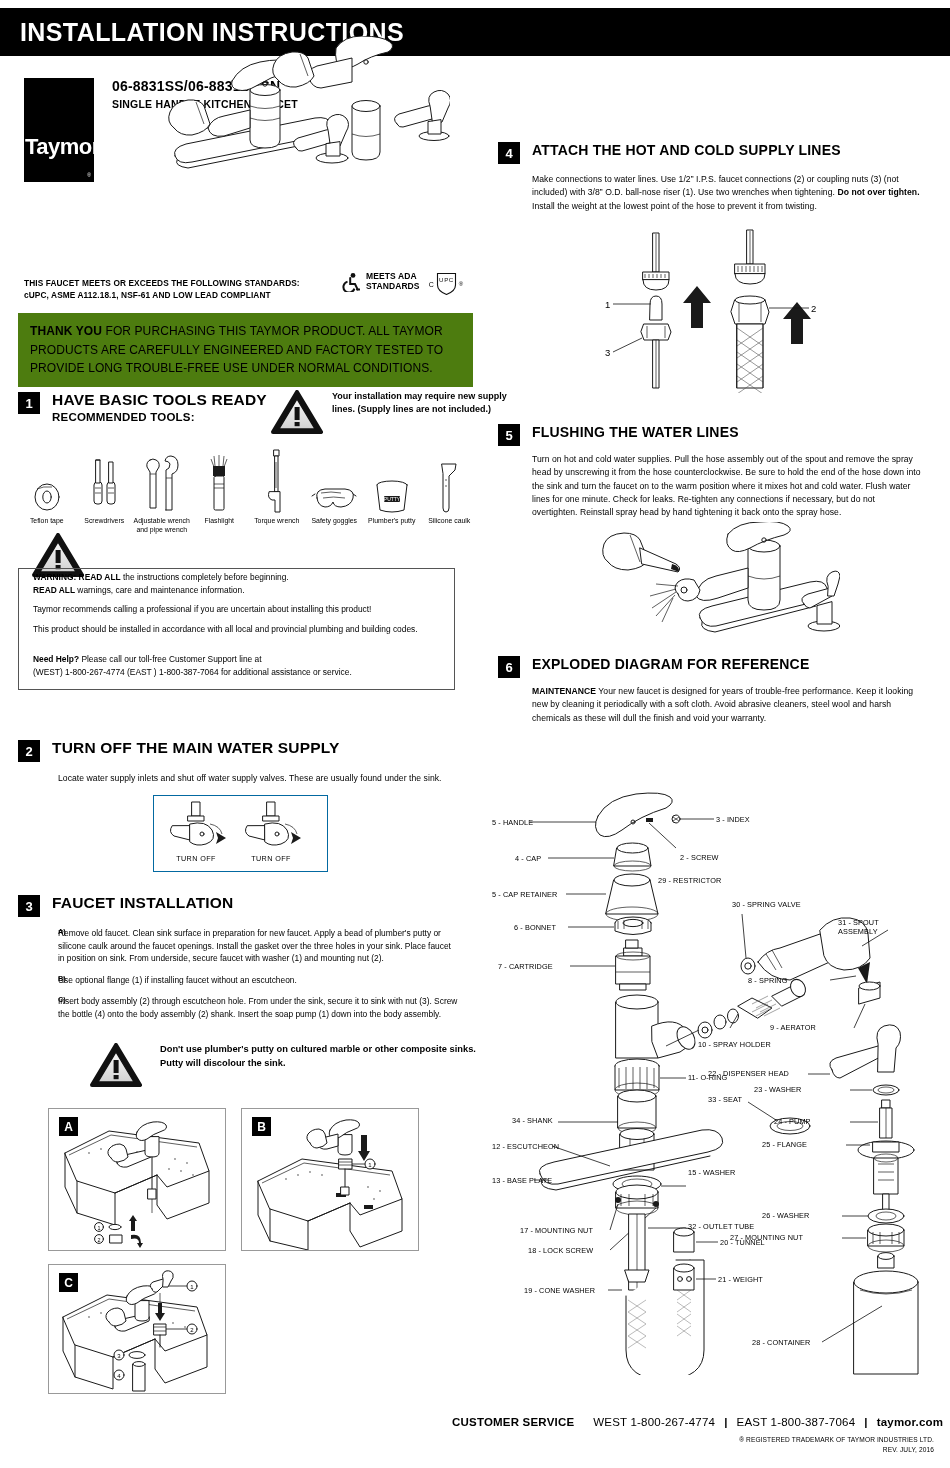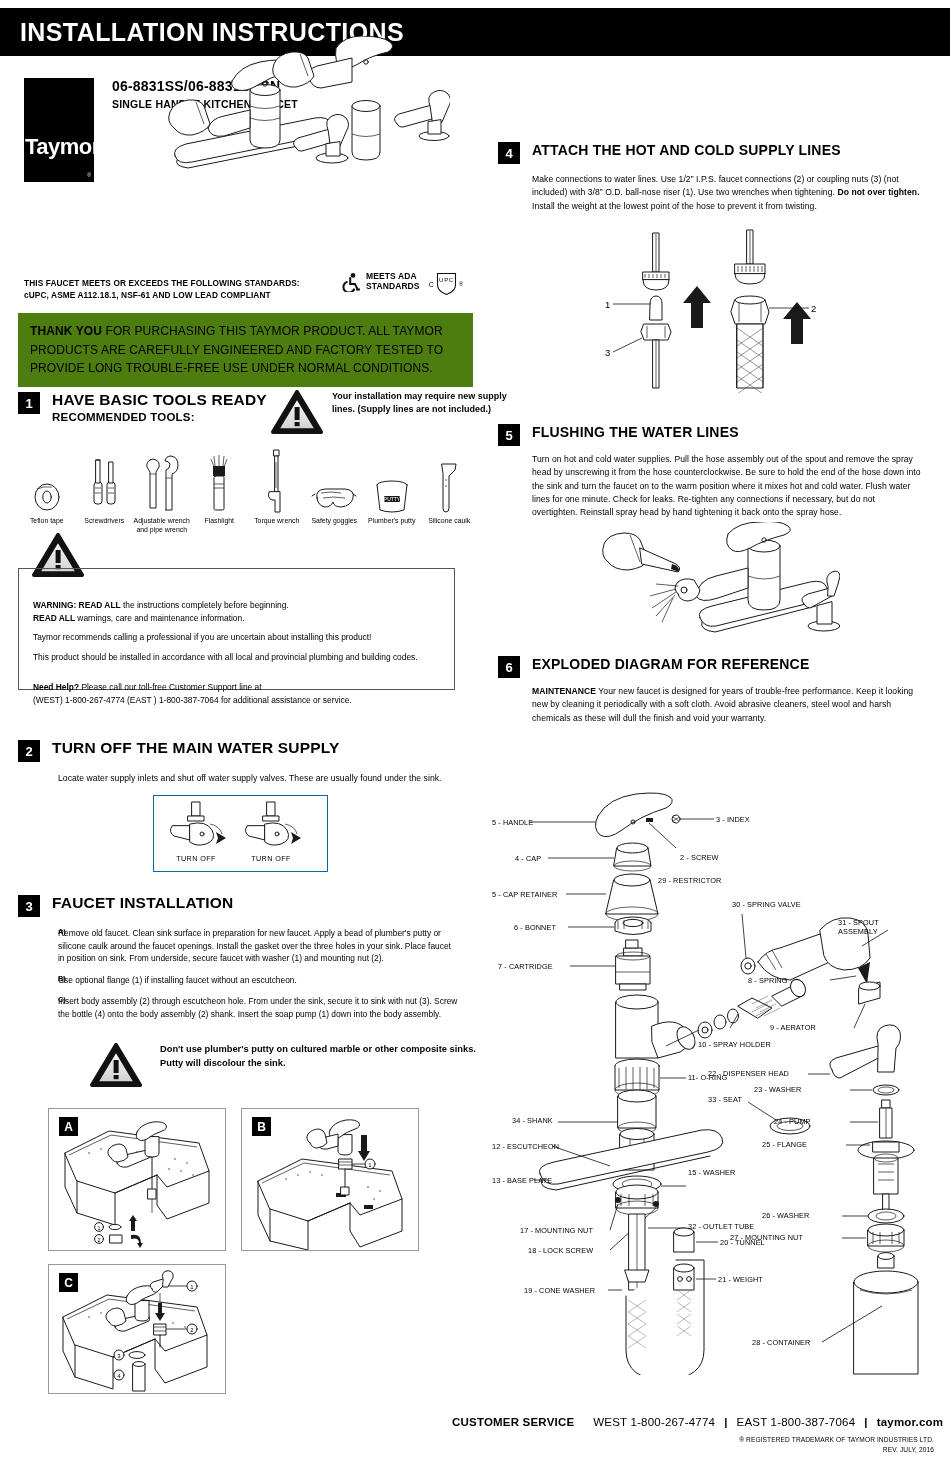--- a/index.html
+++ b/index.html
@@ -80,21 +80,21 @@
   .s1-warn-txt { font-size: 9px; line-height: 1.45; width: 185px; font-weight: 600; }
 
   .tools { position: absolute; left: 0px; top: 60px; width: 460px; display: flex; gap: 0; }
   .tool { width: 64px; text-align: center; }
   .tool .art { height: 62px; display: flex; align-items: flex-end; justify-content: center; }
   .tool .cap { font-size: 6.9px; line-height: 1.25; margin-top: 3px; }
 
   
   .warnbox {
     position: absolute; left: 18px; top: 568px; width: 437px; height: 122px;
-    border: 1px solid #555; padding: 30px 14px 8px 14px;
+    border: 1px solid #555; padding: 2px 14px 8px 14px;
   }
   .warnbox .ln { font-size: 8.4px; line-height: 1.5; margin-bottom: 7px; }
   .warn-tri-float { position: absolute; left: 32px; top: 533px; }
 
   
   .s2 { position: absolute; left: 18px; top: 740px; width: 460px; }
   .s2-body { margin: 10px 0 0 40px; width: 395px; }
   .valvebox {
     position: absolute; left: 135px; top: 55px; width: 175px; height: 77px;
     border: 1px solid #0369a1; background: #fff;

